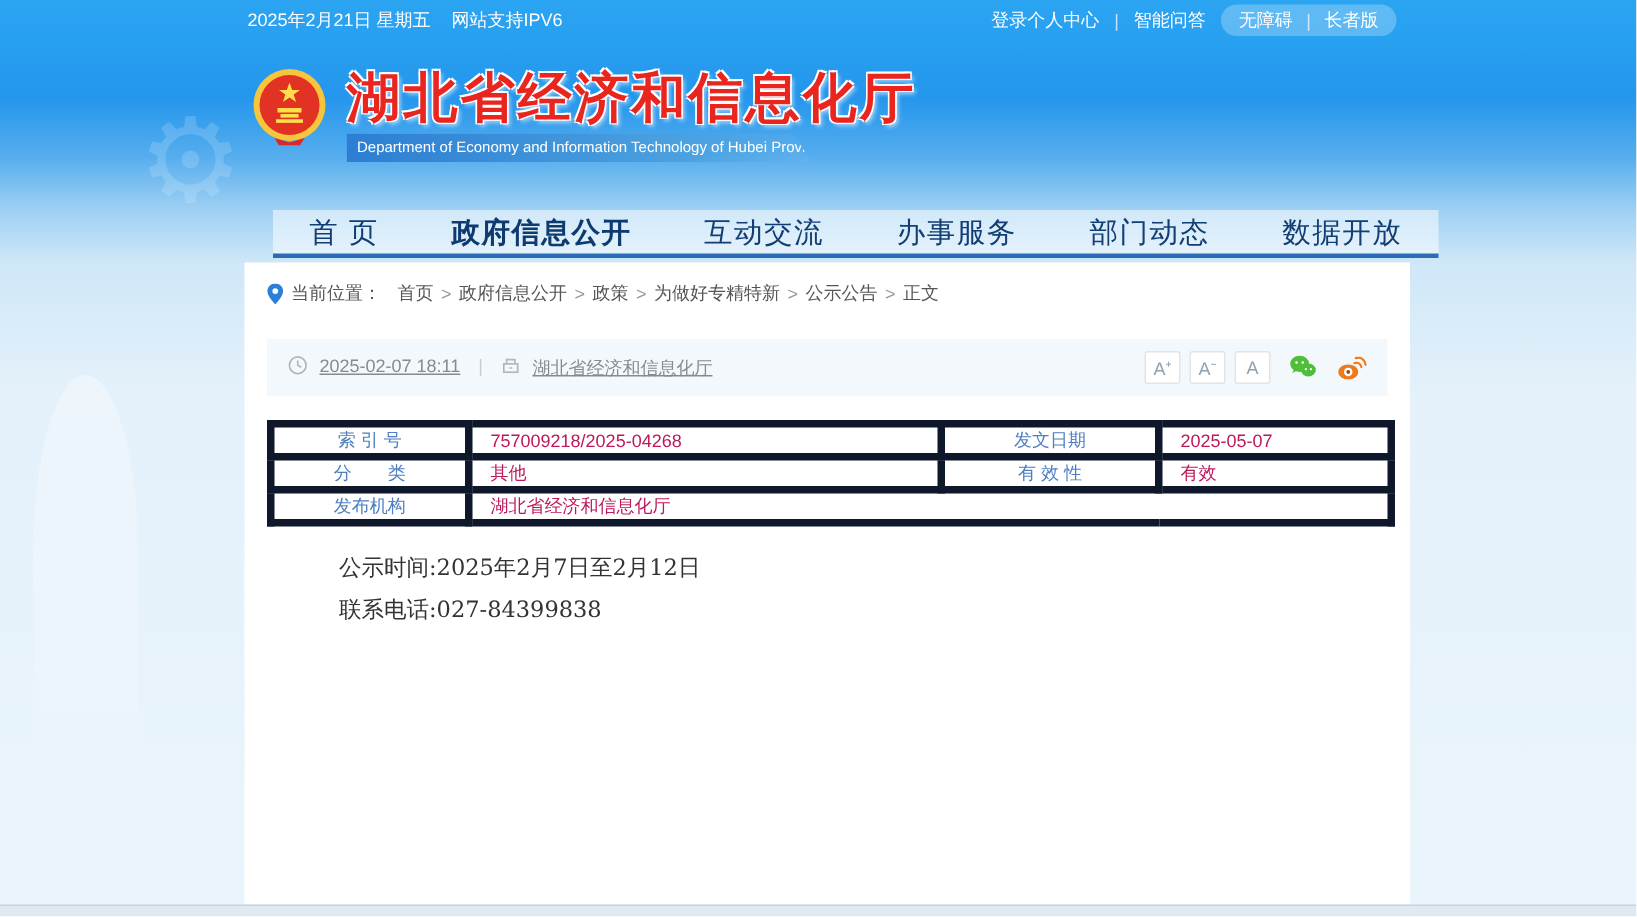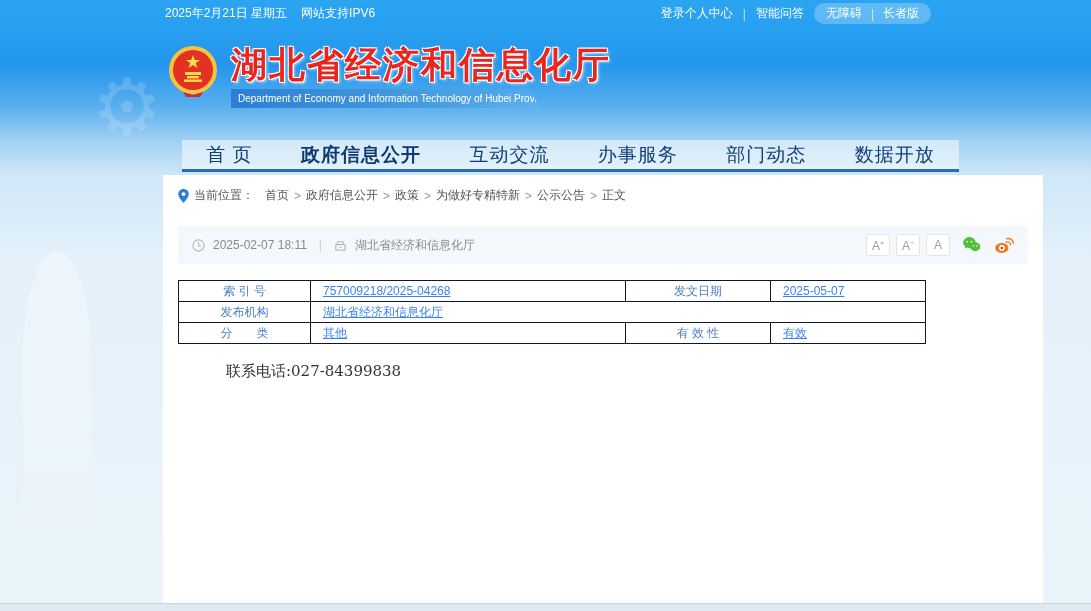--- a/index.html
+++ b/index.html
@@ -46,42 +46,42 @@
   .hot-tag { background:#2d68cc; border:1px solid #8fb1e9; color:#fff; font-size:10px;
     padding:1px 6px; margin-right:5px; border-radius:2px; cursor:pointer; white-space:nowrap; }
 
   
   .nav { position:absolute; left:163px; top:140px; width:777px; height:32px; background:rgba(255,255,255,.52);
     border-bottom:3px solid #2a6cb7; display:flex; align-items:center; justify-content:space-around;margin-left:19px; }
   .nav-item { font-size:19px; color:#123e74; cursor:pointer; letter-spacing:1px; }
   .nav-item.active { font-weight:bold; color:#0e3a70; }
 
   
-  .content { position:absolute; left:163px; top:175px; width:880px; height:436px; background:#fff; }
+  .content { position:absolute; left:163px; top:175px; width:777px; height:436px; background:#fff; }
   .breadcrumb { margin:12px 15px 0; display:flex; align-items:center; font-size:12px; color:#555; }
   .bc-label { margin:0 6px 0 5px; }
   .bc-item { margin:0 5px; cursor:pointer; }
   .bc-item.last { cursor:default; }
   .bc-sep { color:#999; }
   .article-title { margin-top:26px; height:24px; text-align:center; font-size:18px; font-weight:bold; color:#2e6fd3; }
 
   .meta-bar { margin:22px 15px 0; height:38px; background:#f3f8fc; display:flex; align-items:center;
     justify-content:space-between; padding:0 14px; font-size:12px; color:#8a8a8a; }
-  .meta-left { display:flex; align-items:center; gap:8px; }
+  .meta-left { display:flex; gap:8px;text-decoration:underline; }
   .meta-div { color:#ccc; padding:0 4px; }
   .meta-right { display:flex; align-items:center; }
   .font-btn { width:24px; height:22px; background:#fff; border:1px solid #e4e4e4; border-radius:2px;
     color:#92a1af; font-size:12px; display:flex; align-items:center; justify-content:center;
     margin-left:6px; cursor:pointer; }
   .share-icon { margin-left:11px; cursor:pointer; display:flex; }
 
   table.info { margin:16px 15px 0; border-collapse:collapse; width:747px; font-size:12px; table-layout:fixed; }
-  table.info td { border:1px solid #0f172a; height:21px; }
+  table.info td { border:5px solid #0f172a; height:21px; }
   td.lbl { text-align:center; color:#4d7fc0; white-space:pre; }
-  td.val { padding-left:12px; color:#3b82f6;text-decoration:underline; }
+  td.val { padding-left:12px; color:#be185d; }
 
   .body-text { margin:16px 33px 0; font-family:"DejaVu Serif", serif; font-size:15px; color:#333; line-height:22px; }
   .body-text p { text-indent:2em; margin:0 0 6px; }
 
   .footer-band { position:absolute; left:0; bottom:0; width:100%; height:8px;
     background:#dfe9f2; border-top:1px solid #c6d4e0; z-index:5; }
 </style>
 </head>
 <body>
 
@@ -205,32 +205,33 @@
           <col style="width:155px">
         </colgroup>
       <tbody>
           <tr>
         <td class="lbl">索 引 号</td>
         <td class="val">757009218/2025-04268</td>
         <td class="lbl">发文日期</td>
         <td class="val">2025-05-07</td>
       </tr>
       <tr>
-        <td class="lbl">发布机构</td>
-        <td class="val" colspan="3">湖北省经济和信息化厅</td>
-      </tr>
-      <tr>
         <td class="lbl">分　　类</td>
         <td class="val">其他</td>
         <td class="lbl">有 效 性</td>
         <td class="val">有效</td>
       </tr>
+      <tr>
+        <td class="lbl">发布机构</td>
+        <td class="val" colspan="3">湖北省经济和信息化厅</td>
+      </tr>
     </tbody>
       </table>
 
     <div class="body-text">
+      <p>公示时间:2025年2月7日至2月12日</p>
       <p>联系电话:027-84399838</p>
       <p></p>
     </div>
   </div>
 
   <div class="footer-band"></div>
 </div>
 
 </body></html>

